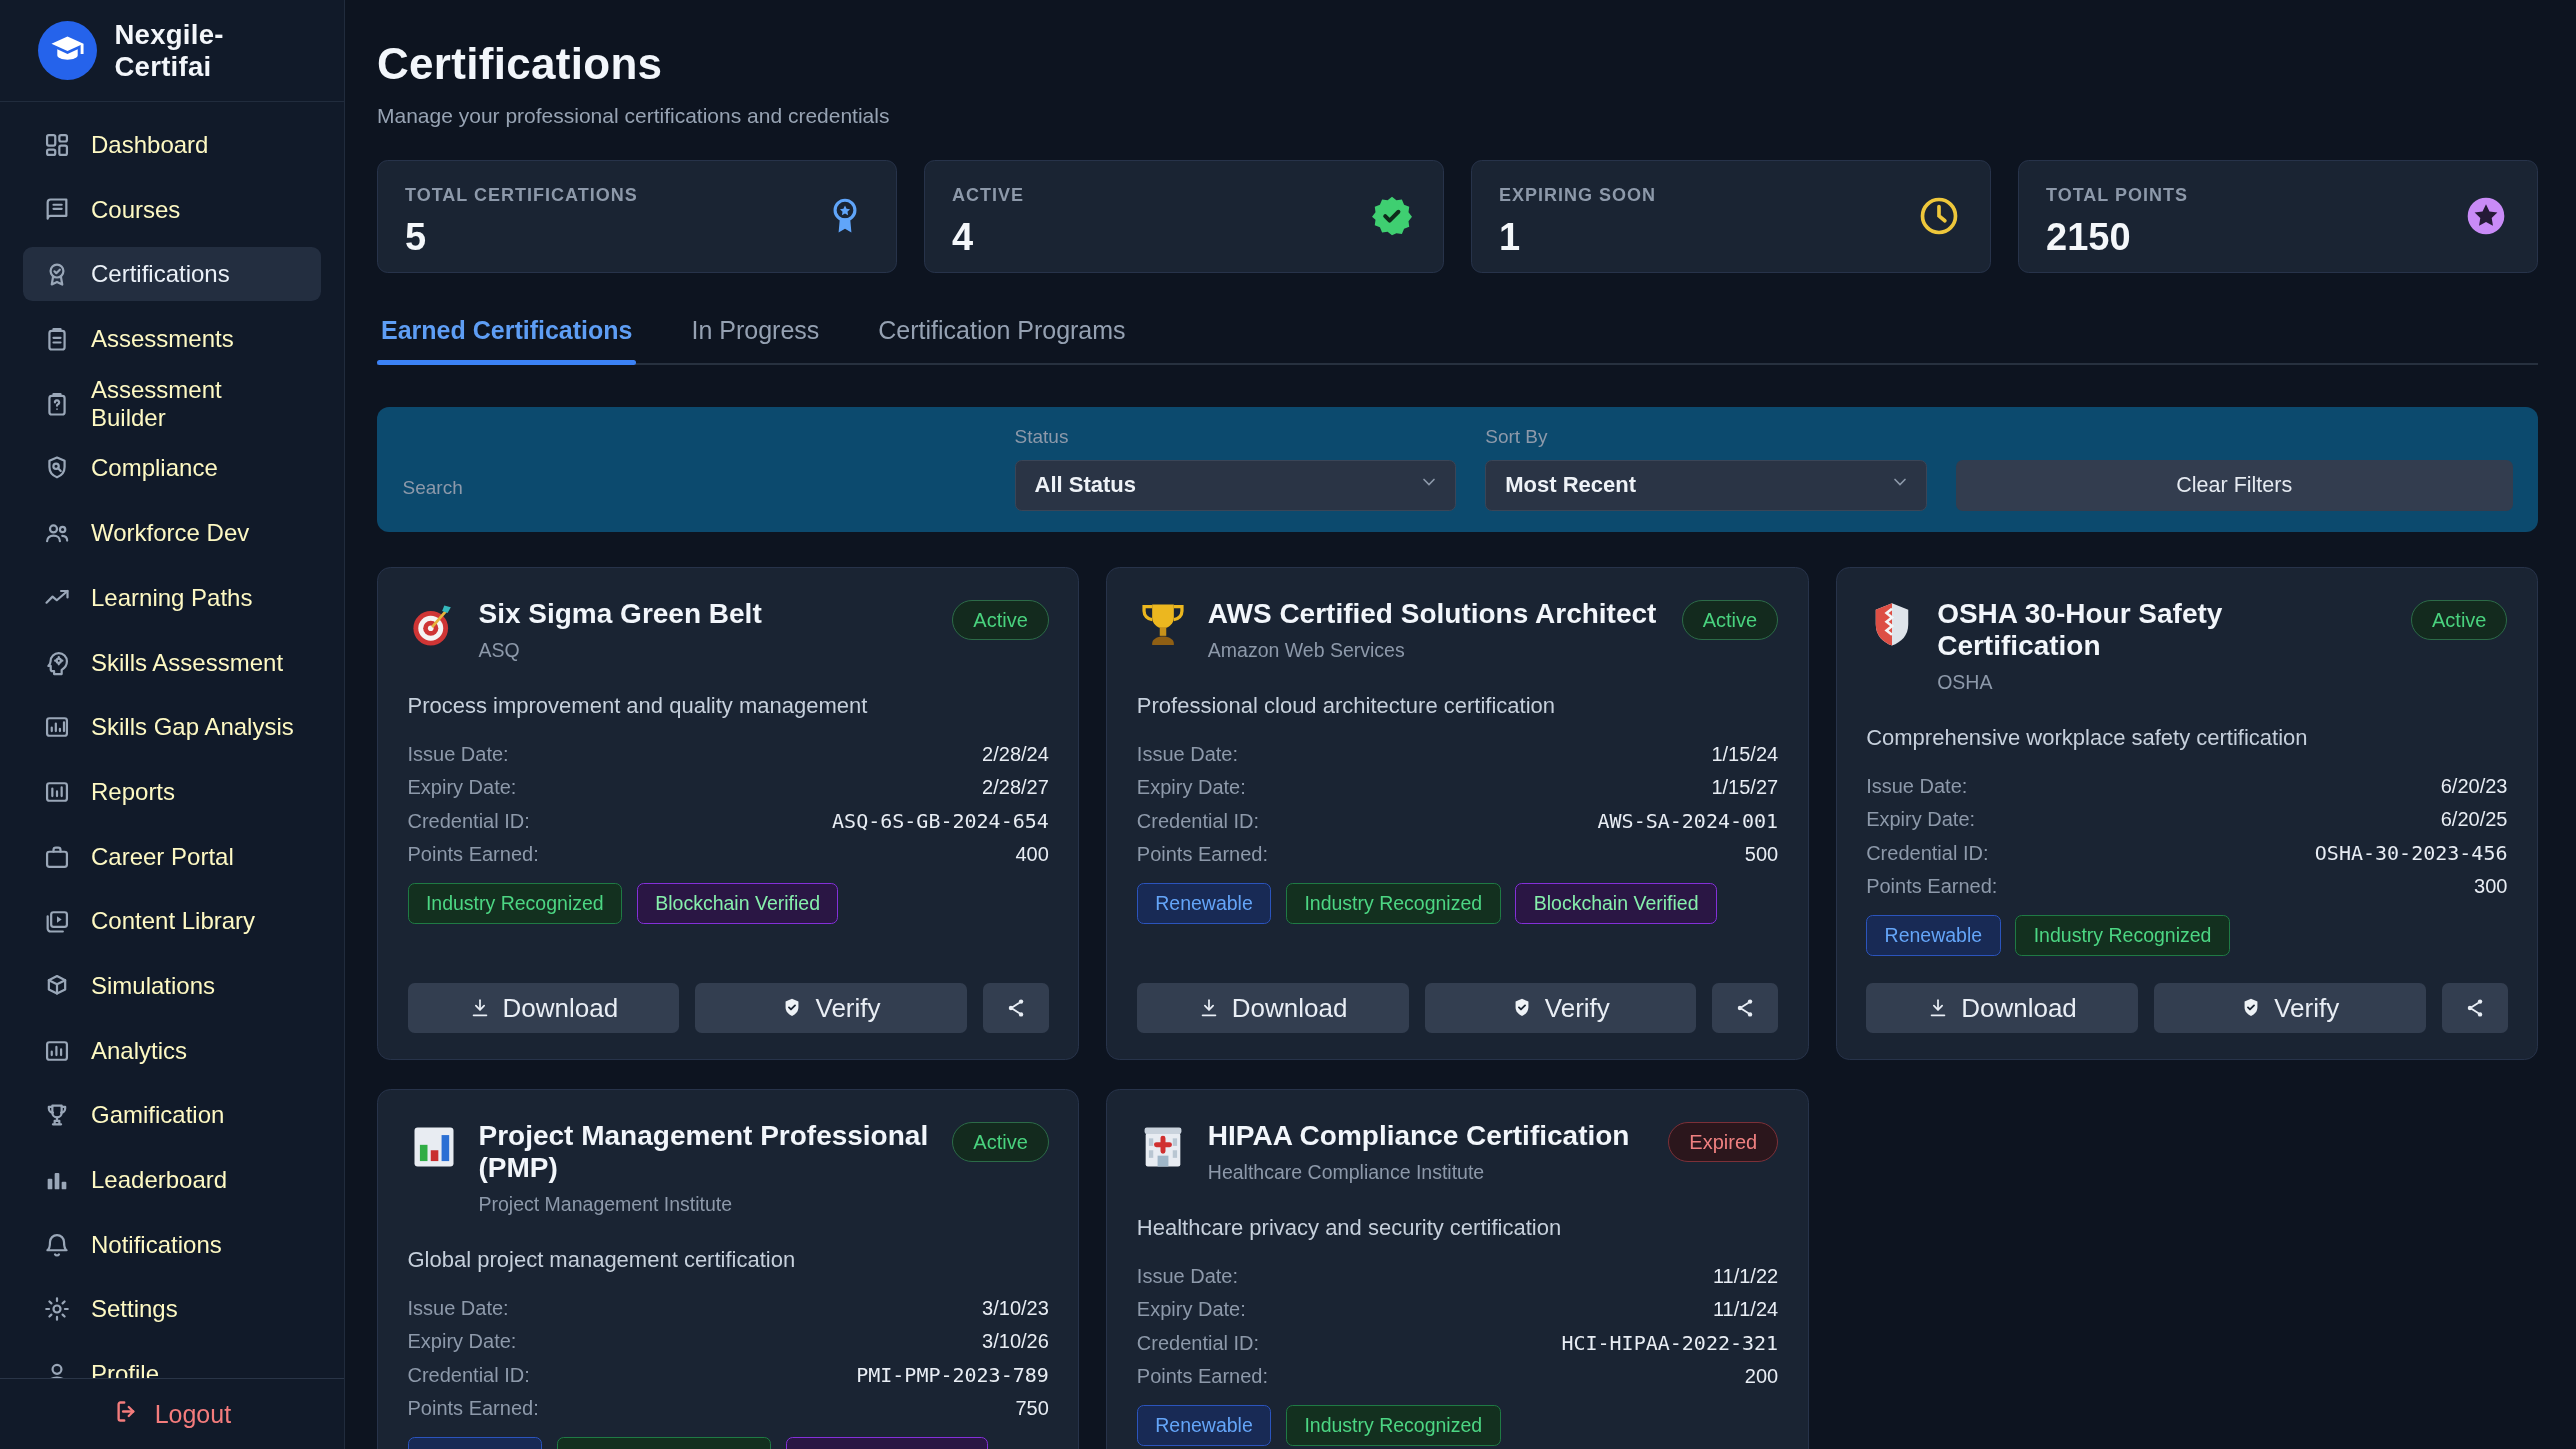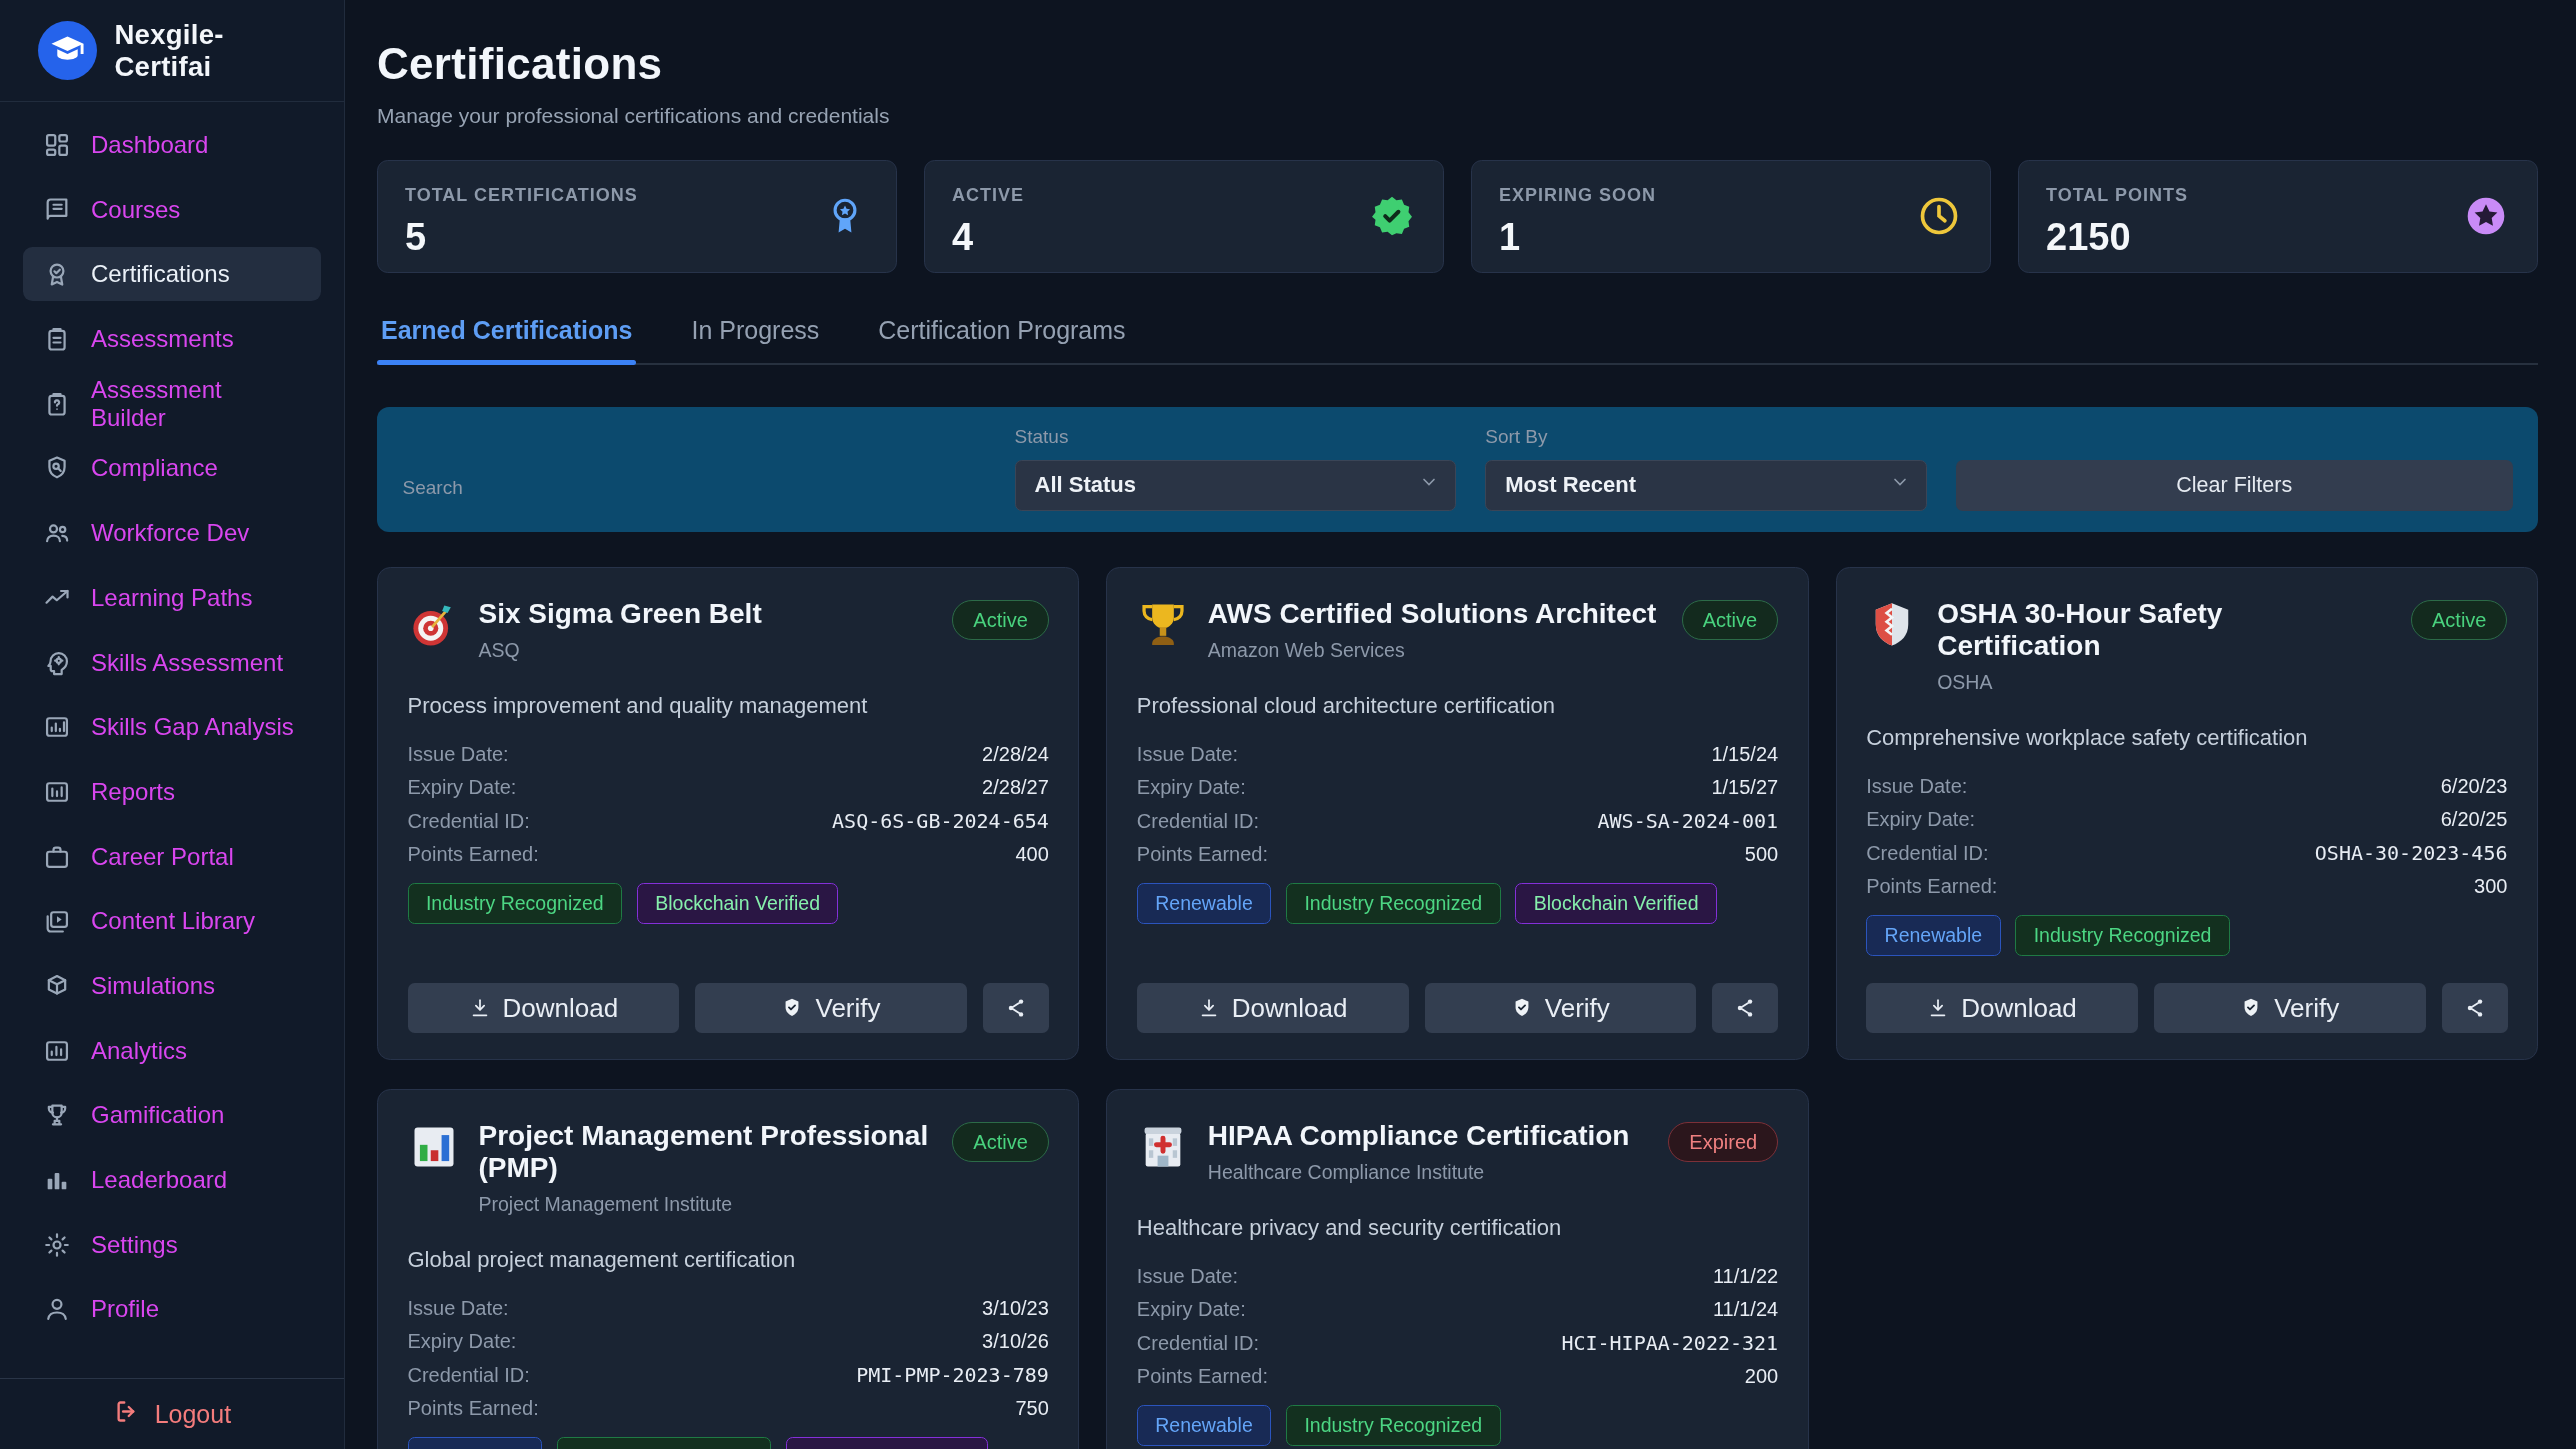--- a/index.html
+++ b/index.html
@@ -10,21 +10,21 @@
   .sidebar { position:fixed; left:0; top:0; bottom:0; width:345px; background:#111a29;
     border-right:1.3px solid #212c3d; display:flex; flex-direction:column; z-index:5; }
   .brand { display:flex; align-items:center; gap:17.4px; padding:20px 35px 20px 38px;
     border-bottom:1.3px solid #212c3d; height:102px; }
   .brand-logo { width:59px; height:59px; border-radius:50%; background:#2563eb; flex:none;
     display:flex; align-items:center; justify-content:center; }
   .brand-logo svg { width:35px; height:35px; }
   .brand-name { font-size:27.5px; font-weight:700; color:#f3f6fa; letter-spacing:0.3px; }
   .nav { flex:1; overflow:hidden; padding:16px 23px 0; }
   .nav-item { display:flex; align-items:center; gap:20px; height:54px; margin-bottom:10.7px;
-    padding:0 20px; border-radius:9.4px; color:#d946ef; font-size:24px; font-weight:500; cursor:pointer; }
+    padding:0 20px; border-radius:9.4px; color:#fef9c3; font-size:24px; font-weight:500; cursor:pointer; }
   .nav-item.active { background:#232e40; color:#eaf0f7; }
   .nav-icon { width:28px; height:28px; color:#9aa7b8; flex:none; }
   .nav-icon svg { width:100%; height:100%; }
   .sidebar-footer { border-top:1.3px solid #2a3547; height:71px; display:flex;
     align-items:center; justify-content:center; background:#111a29; }
   .logout-btn { display:flex; align-items:center; gap:14.8px; color:#f47c7c; font-size:25px;
     font-weight:500; background:none; border:0; cursor:pointer; }
   .logout-btn svg { width:27px; height:27px; }
 
   
@@ -236,20 +236,27 @@
       <div class="nav-item">
     <span class="nav-icon"><svg viewBox="0 0 24 24">
             <rect x="4" y="11" width="4" height="9" rx="0.8" fill="currentColor"></rect>
             <rect x="10" y="6" width="4" height="14" rx="0.8" fill="currentColor"></rect>
             <rect x="16" y="13.5" width="4" height="6.5" rx="0.8" fill="currentColor"></rect>
           </svg></span>
     <span class="nav-label">Leaderboard</span>
   </div>
       <div class="nav-item">
     <span class="nav-icon"><svg viewBox="0 0 24 24" fill="none" stroke="currentColor" stroke-width="1.9" stroke-linecap="round" stroke-linejoin="round">
+            <path d="M18 9.5a6 6 0 1 0-12 0c0 6-2.2 7-2.2 7h16.4s-2.2-1-2.2-7"></path>
+            <path d="M10.3 20a2 2 0 0 0 3.4 0"></path>
+          </svg></span>
+    <span class="nav-label">Notifications</span>
+  </div>
+      <div class="nav-item">
+    <span class="nav-icon"><svg viewBox="0 0 24 24" fill="none" stroke="currentColor" stroke-width="1.9" stroke-linecap="round" stroke-linejoin="round">
             <circle cx="12" cy="12" r="3"></circle>
             <path d="M12 2.8v2.4M12 18.8v2.4M2.8 12h2.4M18.8 12h2.4M5.5 5.5l1.7 1.7M16.8 16.8l1.7 1.7M5.5 18.5l1.7-1.7M16.8 7.2l1.7-1.7"></path>
           </svg></span>
     <span class="nav-label">Settings</span>
   </div>
       <div class="nav-item">
     <span class="nav-icon"><svg viewBox="0 0 24 24" fill="none" stroke="currentColor" stroke-width="1.9" stroke-linecap="round" stroke-linejoin="round">
             <circle cx="12" cy="8" r="3.8"></circle>
             <path d="M4.5 20.5c.6-3.6 3.6-5.5 7.5-5.5s6.9 1.9 7.5 5.5"></path>
           </svg></span>

